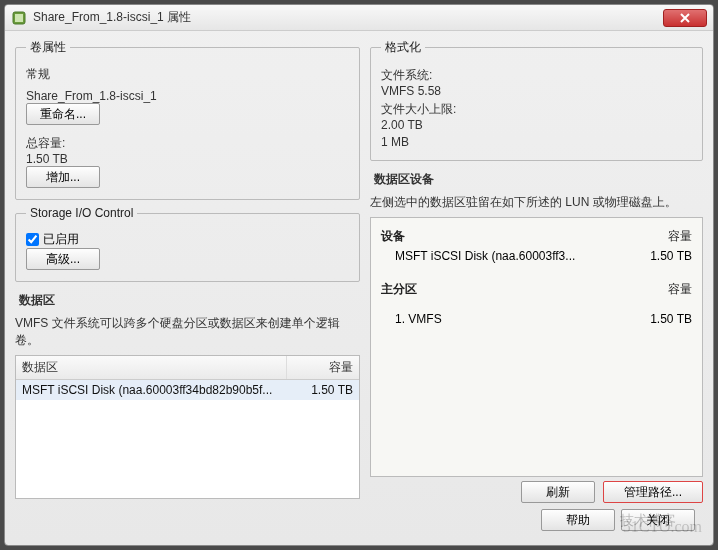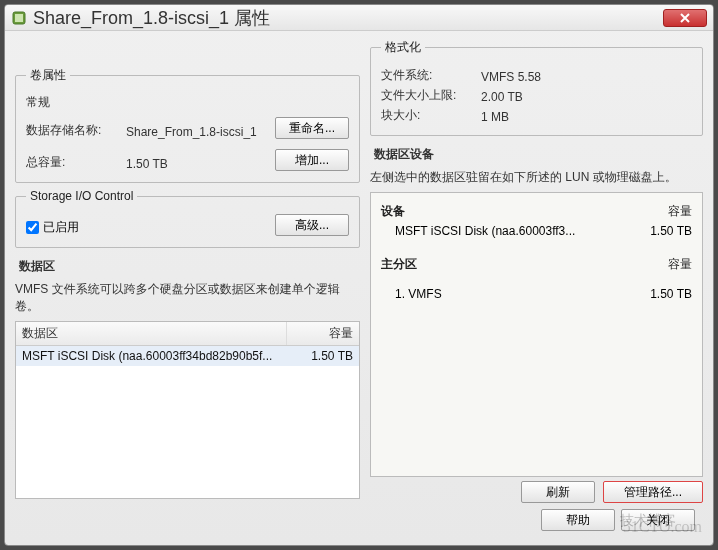--- a/index.html
+++ b/index.html
@@ -27,59 +27,59 @@
       display: flex;
       align-items: center;
       padding: 0 6px;
       border-radius: 4px 4px 0 0;
     }
     .titlebar-icon {
       width: 16px; height: 16px;
       margin-right: 6px;
       display: inline-flex; align-items: center; justify-content: center;
     }
-    .titlebar-title { color: #333; font-size: 18px; flex: 1; }
+    .titlebar-title { color: #333; font-size: 12px; flex: 1; }
     .titlebar-close {
       width: 44px; height: 18px;
       background: linear-gradient(#e07070, #c83030);
       border: 1px solid #a02020;
       border-radius: 3px;
       display: flex; align-items: center; justify-content: center;
       color: #fff; font-weight: bold;
       cursor: pointer;
     }
     .content {
       flex: 1;
       padding: 8px 10px;
       display: flex;
       flex-direction: column;
     }
     .main-columns {
       display: flex;
       gap: 10px;
       flex: 1;
     }
-    .left-col { width: 345px; display: flex; flex-direction: column; margin-top: 28px; }
+    .left-col { width: 345px; display: flex; flex-direction: column; }
     .right-col { flex: 1; display: flex; flex-direction: column; }
     fieldset {
       border: 1px solid #bbb;
       border-radius: 2px;
       padding: 8px 10px;
       margin-bottom: 6px;
       position: relative;
     }
     fieldset > legend, .section-title {
       font-weight: normal;
       font-size: 12px;
       color: #222;
       padding: 0 4px;
     }
     .section-title { margin: 4px 0 4px 0; font-weight: bold; color: #333; }
     .subheading { color: #333; margin-bottom: 6px; margin-top: 2px; }
-    .row { display: flex; align-items: flex-end; margin: 3px 0; }
+    .row { display: flex; align-items: flex-start; margin: 3px 0; flex-direction: column; }
     .row .label { width: 100px; color: #333; }
     .row .value { flex: 1; color: #333; }
     .btn {
       display: inline-flex; align-items: center; justify-content: center;
       height: 22px; min-width: 74px;
       background: linear-gradient(#fefefe, #e4e4e4);
       border: 1px solid #999;
       border-radius: 2px;
       font-size: 12px;
       padding: 0 0;
@@ -163,21 +163,20 @@
   </div>
 
   <div class="content">
     <div class="main-columns">
 
       <div class="left-col">
         <fieldset>
           <legend>卷属性</legend>
           <div class="subheading">常规</div>
           <div class="row">
-            <span class="label">数据存储名称:</span>
             <span class="value">Share_From_1.8-iscsi_1</span>
             <button class="btn">重命名...</button>
           </div>
           <div style="height:4px"></div>
           <div class="row">
             <span class="label">总容量:</span>
             <span class="value">1.50 TB</span>
             <button class="btn">增加...</button>
           </div>
         </fieldset>
@@ -214,21 +213,20 @@
           <legend>格式化</legend>
           <div class="row">
             <span class="label">文件系统:</span>
             <span class="value">VMFS 5.58</span>
           </div>
           <div class="row">
             <span class="label">文件大小上限:</span>
             <span class="value">2.00 TB</span>
           </div>
           <div class="row">
-            <span class="label">块大小:</span>
             <span class="value">1 MB</span>
           </div>
         </fieldset>
 
         <div class="section-title">数据区设备</div>
         <div class="desc">左侧选中的数据区驻留在如下所述的 LUN 或物理磁盘上。</div>
 
         <div class="panel-box">
           <div class="panel-row">
             <span class="panel-head">设备</span>

